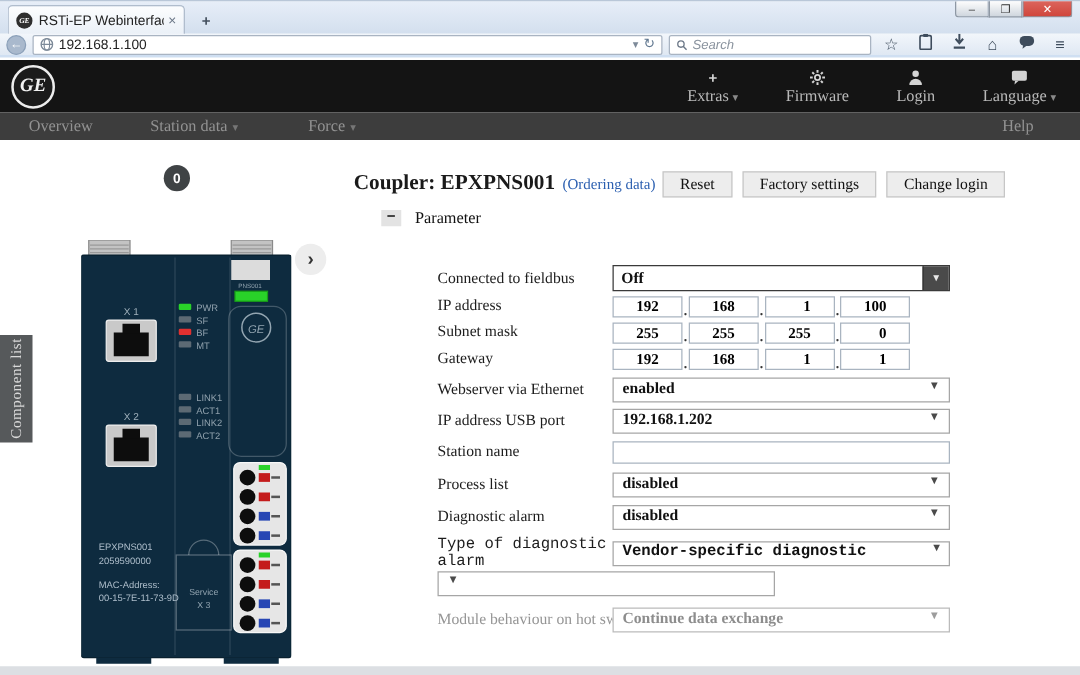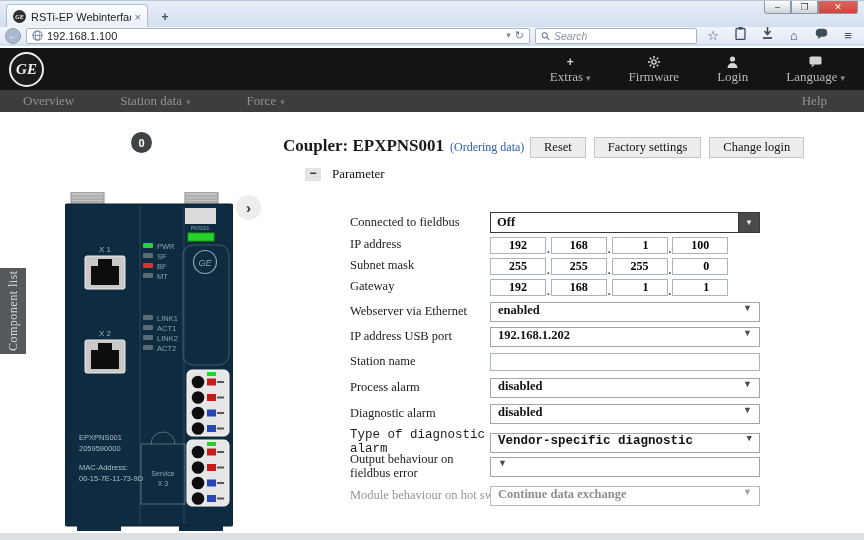--- a/index.html
+++ b/index.html
@@ -434,21 +434,21 @@
             <span class="sarrow">▼</span>
           </div>
         </div>
 
         <div class="frow r6">
           <div class="flabel">Station name</div>
           <input class="txt" value="" style="">
         </div>
 
         <div class="frow r7">
-          <div class="flabel">Process alarm</div>
+          <div class="flabel">Process list</div>
           <div class="sel">
             <span class="val">disabled</span>
             <span class="sarrow">▼</span>
           </div>
         </div>
 
         <div class="frow r8">
           <div class="flabel">Diagnostic alarm</div>
           <div class="sel">
             <span class="val">disabled</span>
@@ -458,21 +458,20 @@
 
         <div class="frow r9">
           <div class="flabel">Type of diagnostic alarm</div>
           <div class="sel">
             <span class="val">Vendor-specific diagnostic</span>
             <span class="sarrow">▼</span>
           </div>
         </div>
 
         <div class="frow r10">
-          <div class="flabel">Output behaviour on fieldbus error</div>
           <div class="sel">
             <span class="sarrow">▼</span>
           </div>
         </div>
 
         <div class="frow r11">
           <div class="flabel nowrap dim">Module behaviour on hot swap</div>
           <div class="sel disabled">
             <span class="val">Continue data exchange</span>
             <span class="sarrow">▼</span>

